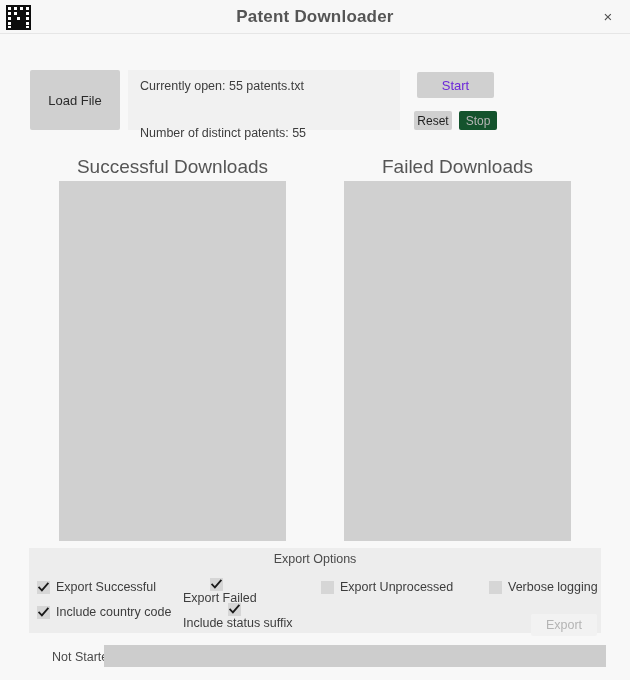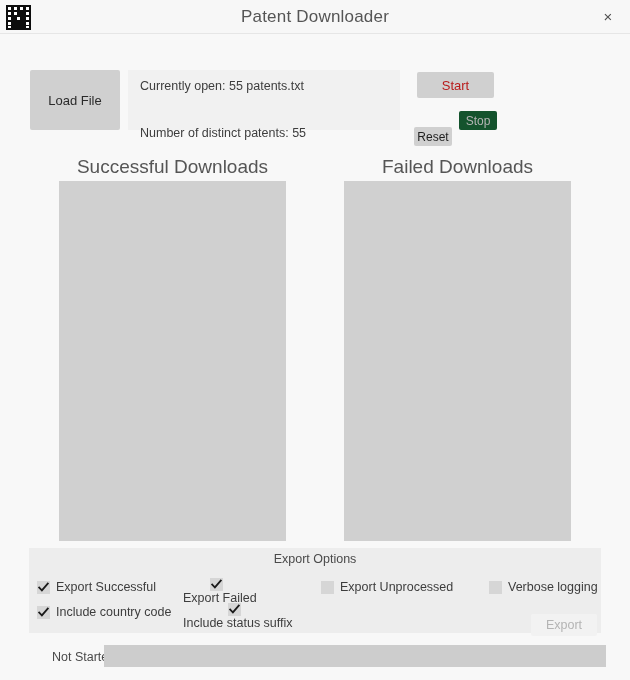--- a/index.html
+++ b/index.html
@@ -34,21 +34,21 @@
   }
   .app-icon svg { display: block; }
   .title-text {
     position: absolute;
     left: 0; top: 0;
     width: 630px; height: 34px;
     line-height: 34px;
     text-align: center;
     font-size: 17px;
     color: #555555;
-    font-weight: normal;
+    font-weight: bold;
     letter-spacing: 0.2px;
   }
   .close-btn {
     position: absolute;
     right: 0px; top: 0px;
     width: 44px; height: 33px;
     line-height: 33px;
     text-align: center;
     font-size: 15px;
     color: #505050;
@@ -87,27 +87,27 @@
 
   .start-btn {
     position: absolute;
     left: 417px; top: 72px;
     width: 77px; height: 26px;
     background: #d0d0d0;
     border: none;
     border-radius: 2px;
     font-family: "Liberation Sans", sans-serif;
     font-size: 13px;
-    color: #b91c1c;
+    color: #6d28d9;
     cursor: pointer;
     padding: 0;
   }
   .reset-btn {
     position: absolute;
-    left: 414px; top: 127px;
+    left: 414px; top: 111px;
     width: 38px; height: 19px;
     background: #d0d0d0;
     border: none;
     border-radius: 2px;
     font-family: "Liberation Sans", sans-serif;
     font-size: 12px;
     color: #1f1f1f;
     cursor: pointer;
     padding: 0;
   }

